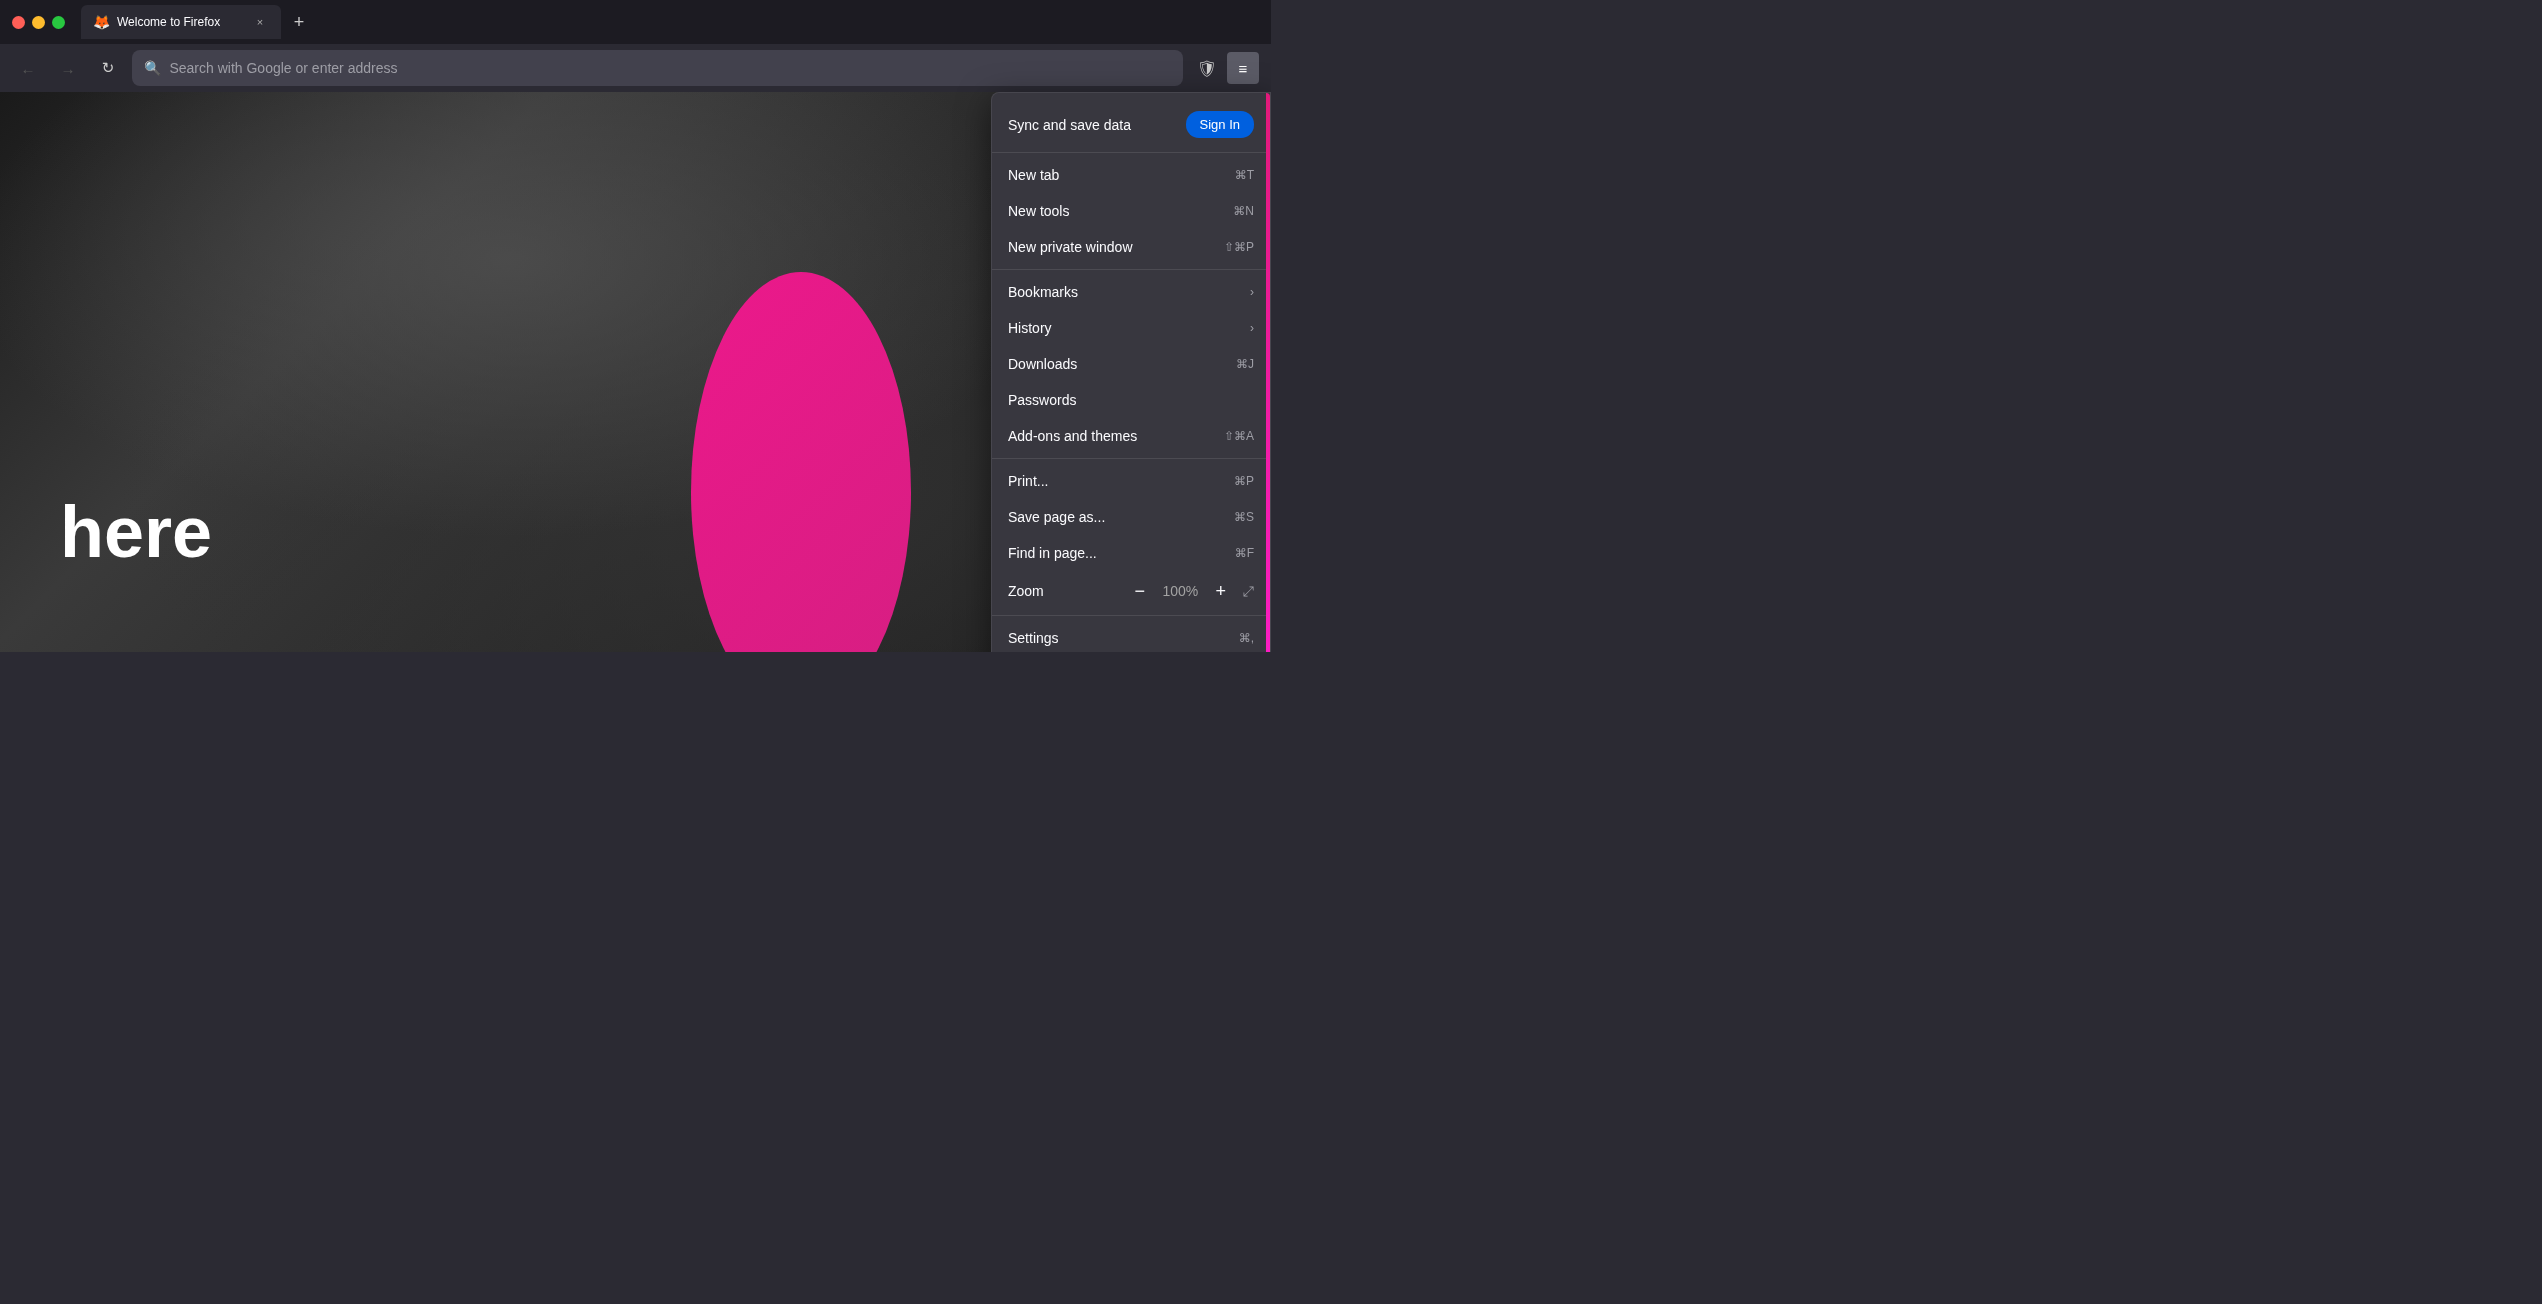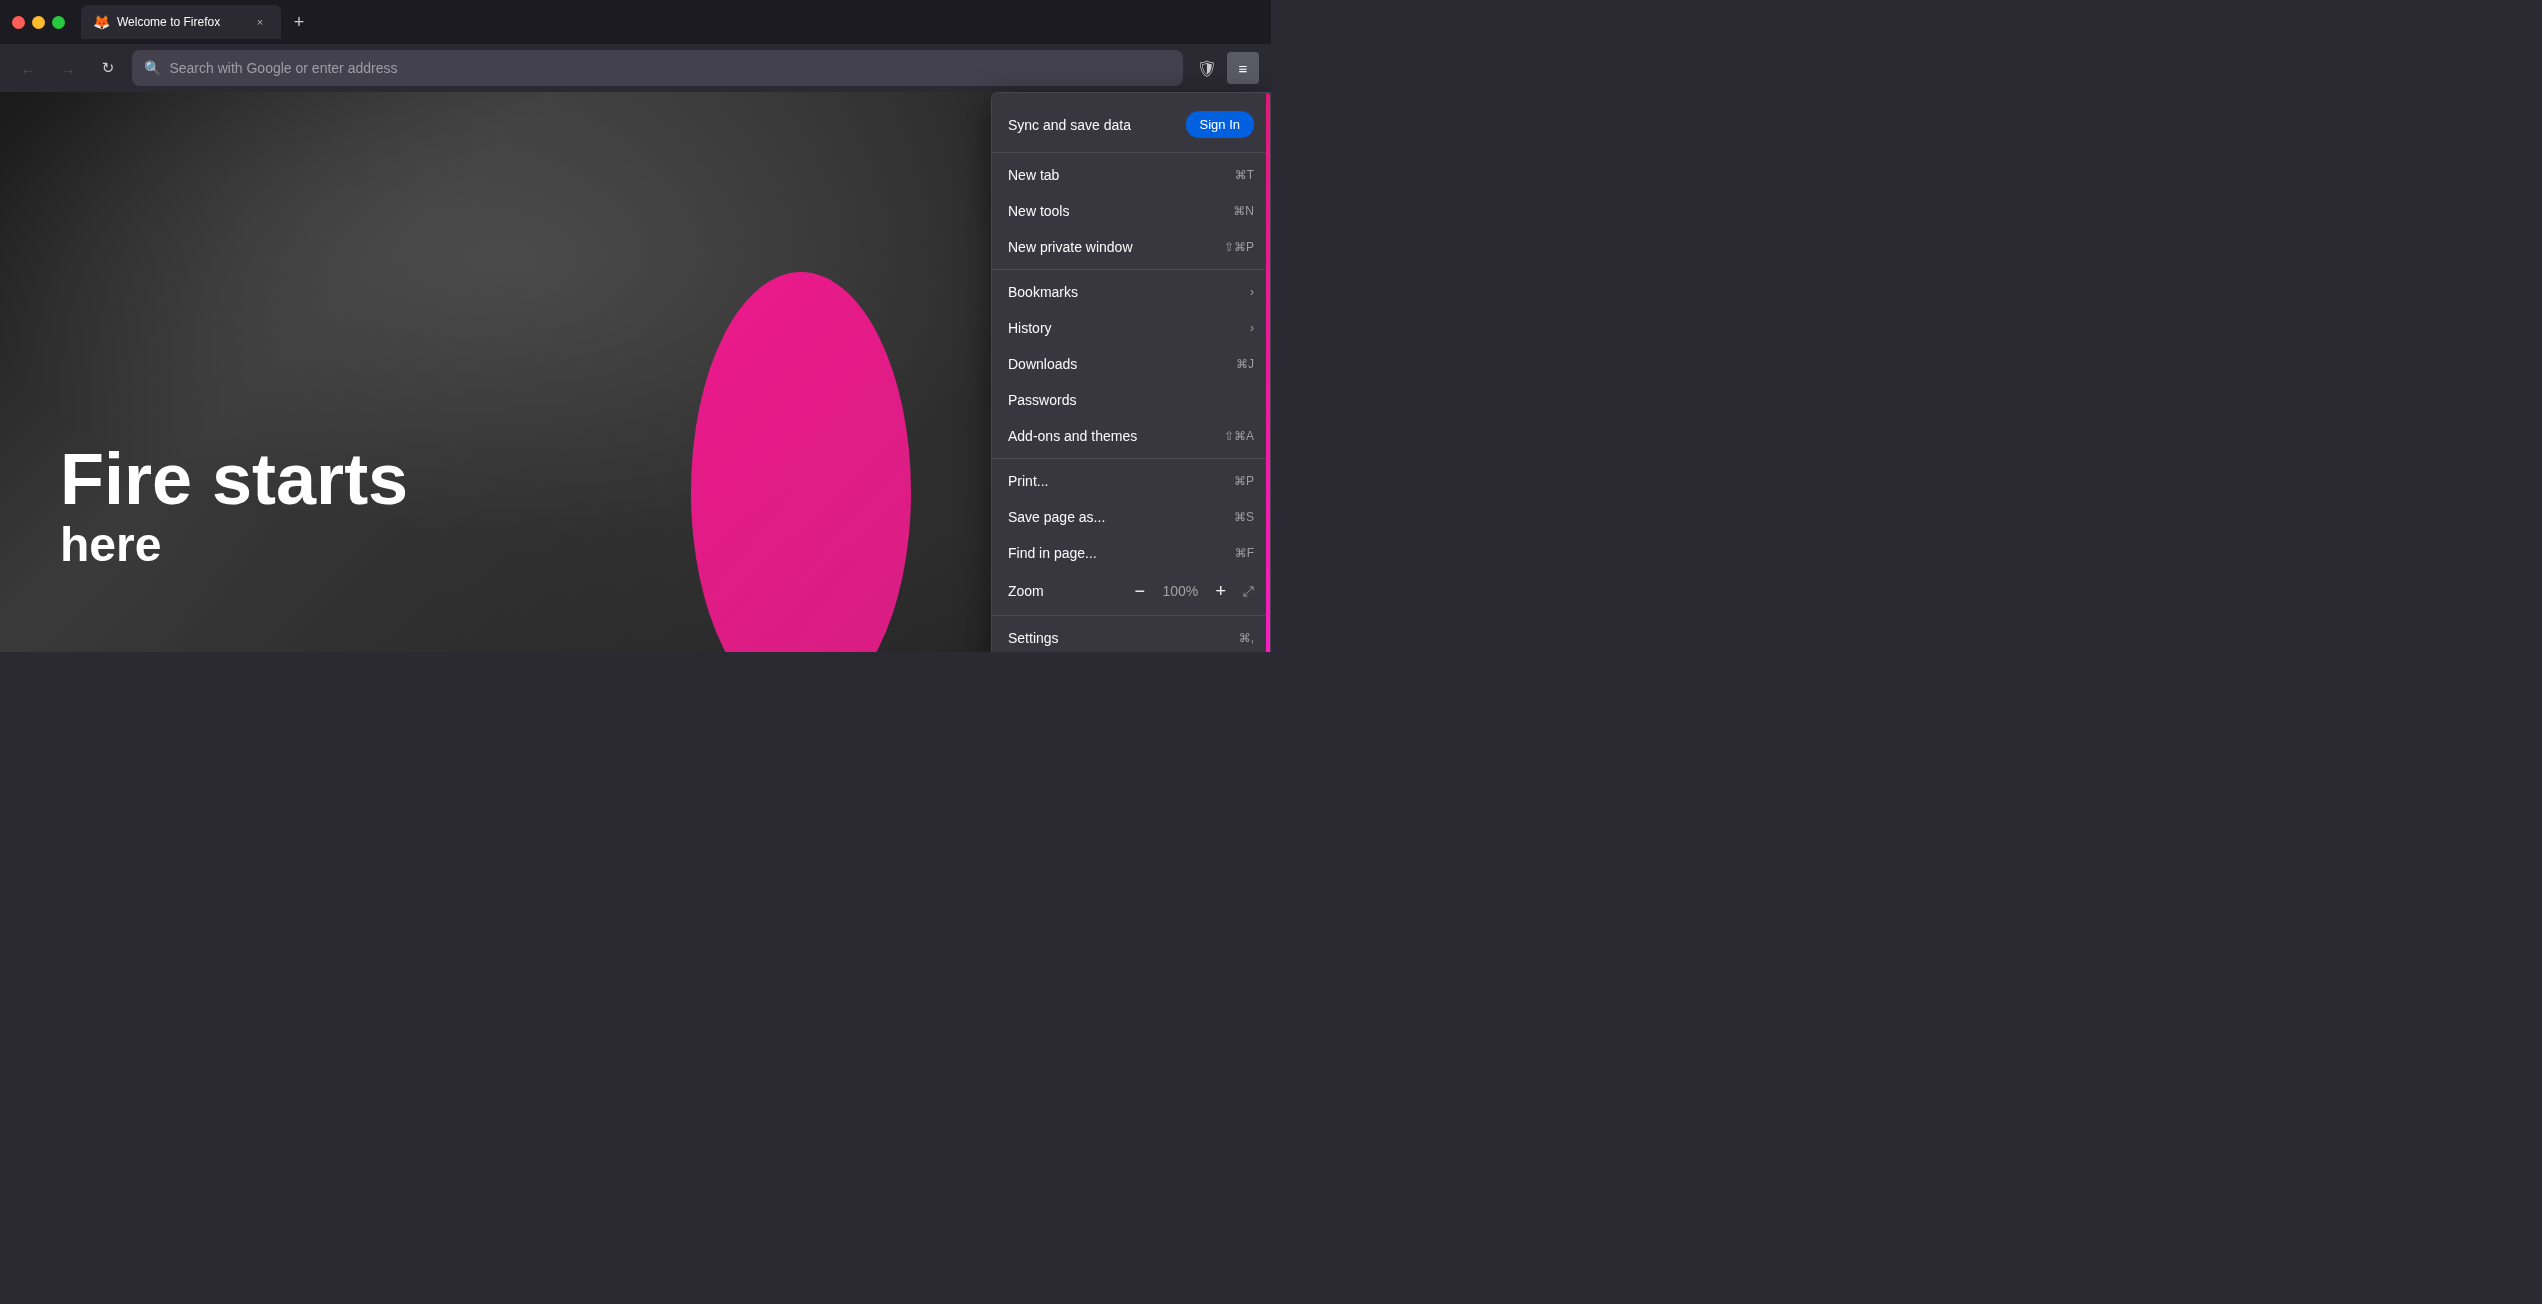--- a/index.html
+++ b/index.html
@@ -187,21 +187,21 @@
       bottom: 80px;
       left: 60px;
       color: #fff;
       font-weight: 800;
       line-height: 1.1;
     }
     .page-text-line1 {
       font-size: 72px;
     }
     .page-text-line2 {
-      font-size: 48px;
+      font-size: 72px;
     }
     .pink-circle {
       position: absolute;
       bottom: -60px;
       right: 360px;
       width: 220px;
       height: 440px;
       border-radius: 50%;
       background: linear-gradient(135deg, #ff1493, #e91e8c);
       opacity: 0.9;
@@ -385,21 +385,20 @@
       <span>≡</span>
     </div>
   </div>
 </div>
 
 <div class="main-content">
 
   <div class="page-bg">
     <div class="person-area"></div>
     <div class="page-text">
-      <div class="page-text-line1">Fire starts</div>
       <div class="page-text-line2">here</div>
     </div>
     <div class="pink-circle"></div>
   </div>
 
   <div class="fx-menu">
     <div class="pink-accent"></div>
 
     <div class="menu-section-sync">
       <span class="menu-sync-title">Sync and save data</span>

